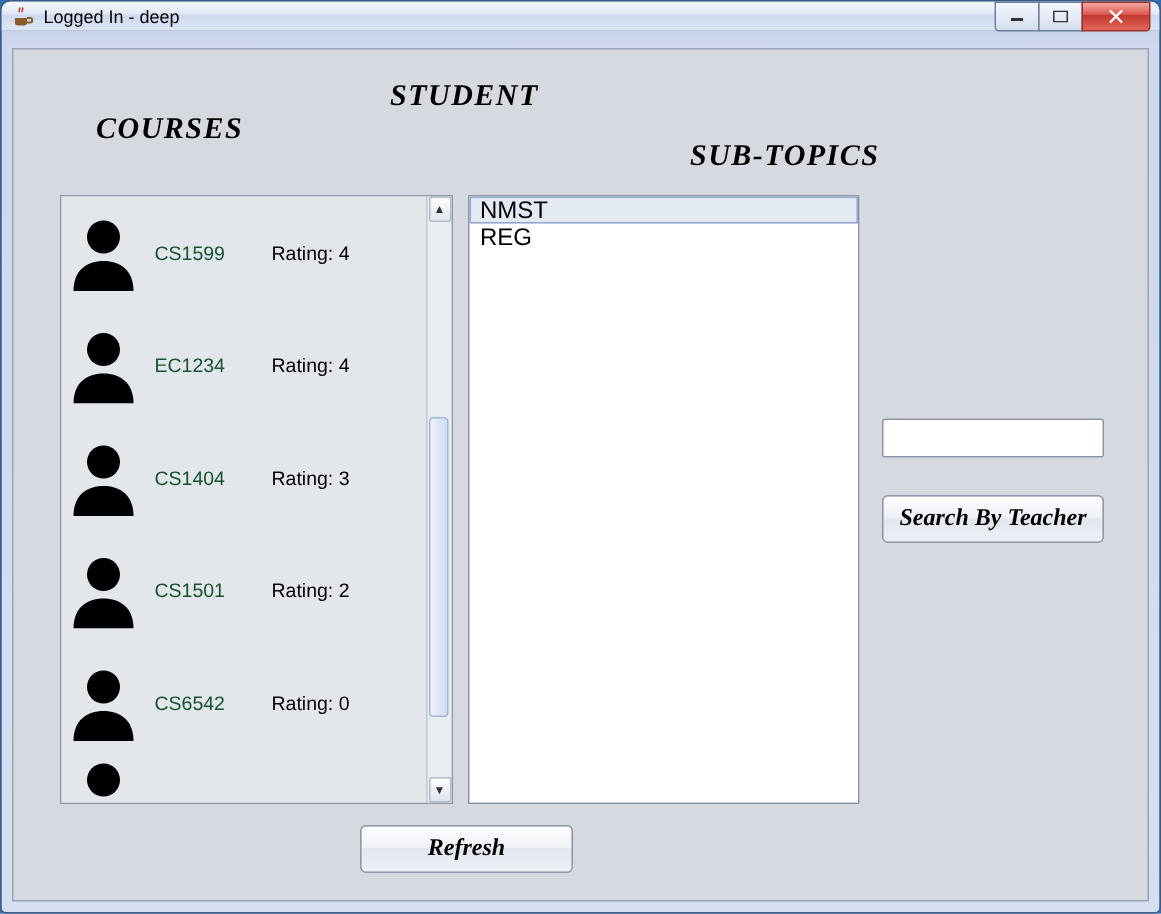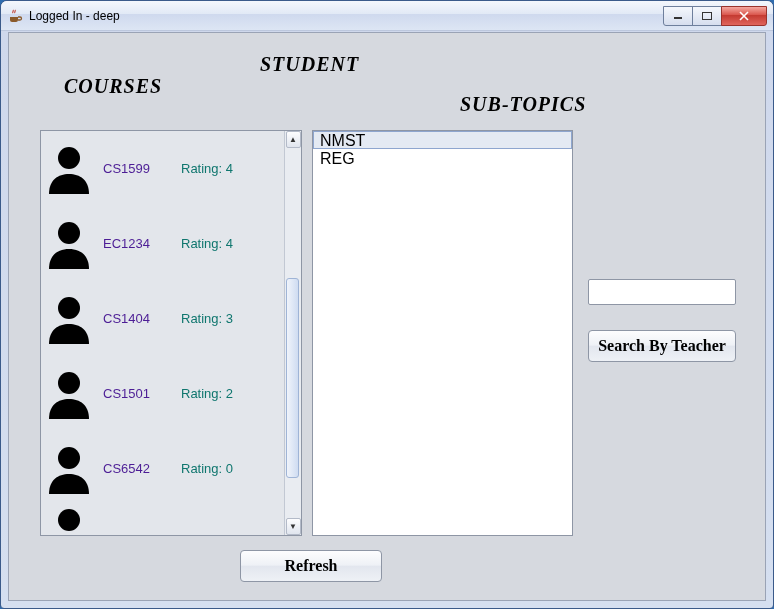--- a/index.html
+++ b/index.html
@@ -15,21 +15,21 @@
   
   .window {
     width: 774px;
     height: 609px;
     background: linear-gradient(#dfe6f2, #c8d4e8 6px, #cfd8ec 30px, #d5dff0);
     border: 1px solid #3a5a8a;
     border-radius: 7px 7px 4px 4px;
     position: relative;
   }
   .titlebar {
-    height: 30px;
+    height: 20px;
     display: flex;
     align-items: center;
     padding: 0 6px;
     background: linear-gradient(#f4f7fc, #e1e9f6 45%, #cfd9ee 46%, #ddE6f4);
     border-radius: 6px 6px 0 0;
     border-bottom: 1px solid #bcc7dd;
   }
   .titlebar .icon {
     width: 16px; height: 16px; margin-right: 6px;
   }
@@ -92,22 +92,22 @@
     background:#e3e6eb;
   }
   .course-row {
     height:75px;
     display:flex;
     align-items:center;
     padding:0 8px 0 4px;
     gap:10px;
   }
   .avatar { width:48px; height:50px; flex-shrink:0; }
-  .course-code { width:68px; font-size:13px; color:#4c1d95; }
-  .course-rating { font-size:13px; color:#0f766e; }
+  .course-code { width:68px; font-size:13px; color:#14532d; }
+  .course-rating { font-size:13px; color:#000000; }
   .vscroll {
     width:17px; background:#e9ecf1; border-left:1px solid #c2c8d3;
     display:flex; flex-direction:column; align-items:center;
     position:relative;
   }
   .vscroll .arrow {
     width:15px; height:17px;
     background:linear-gradient(#fdfdfe,#e0e5ee);
     border:1px solid #b3bac8; border-radius:2px;
     display:flex; align-items:center; justify-content:center;
@@ -146,21 +146,21 @@
     padding:0 4px; font-size:12px;
   }
   .search-btn {
     position:absolute;
     right:18px; top:295px; width:148px; height:32px;
   }
   .jbutton {
     background:linear-gradient(#fdfdfe,#eef1f6 48%,#e2e6ee 49%,#eef1f6);
     border:1px solid #8e96a5; border-radius:4px;
     font-family: "Brush Script MT","Monotype Corsiva","Lucida Handwriting",cursive;
-    font-size:16px; font-weight:bold; 
+    font-size:16px; font-weight:bold; font-style:italic;
     cursor:pointer;
     display:flex; align-items:center; justify-content:center;
   }
   .refresh-btn {
     position:absolute;
     left:220px; top:515px; width:142px; height:32px;
   }
   svg { display:block; }
 </style>
 </head>

